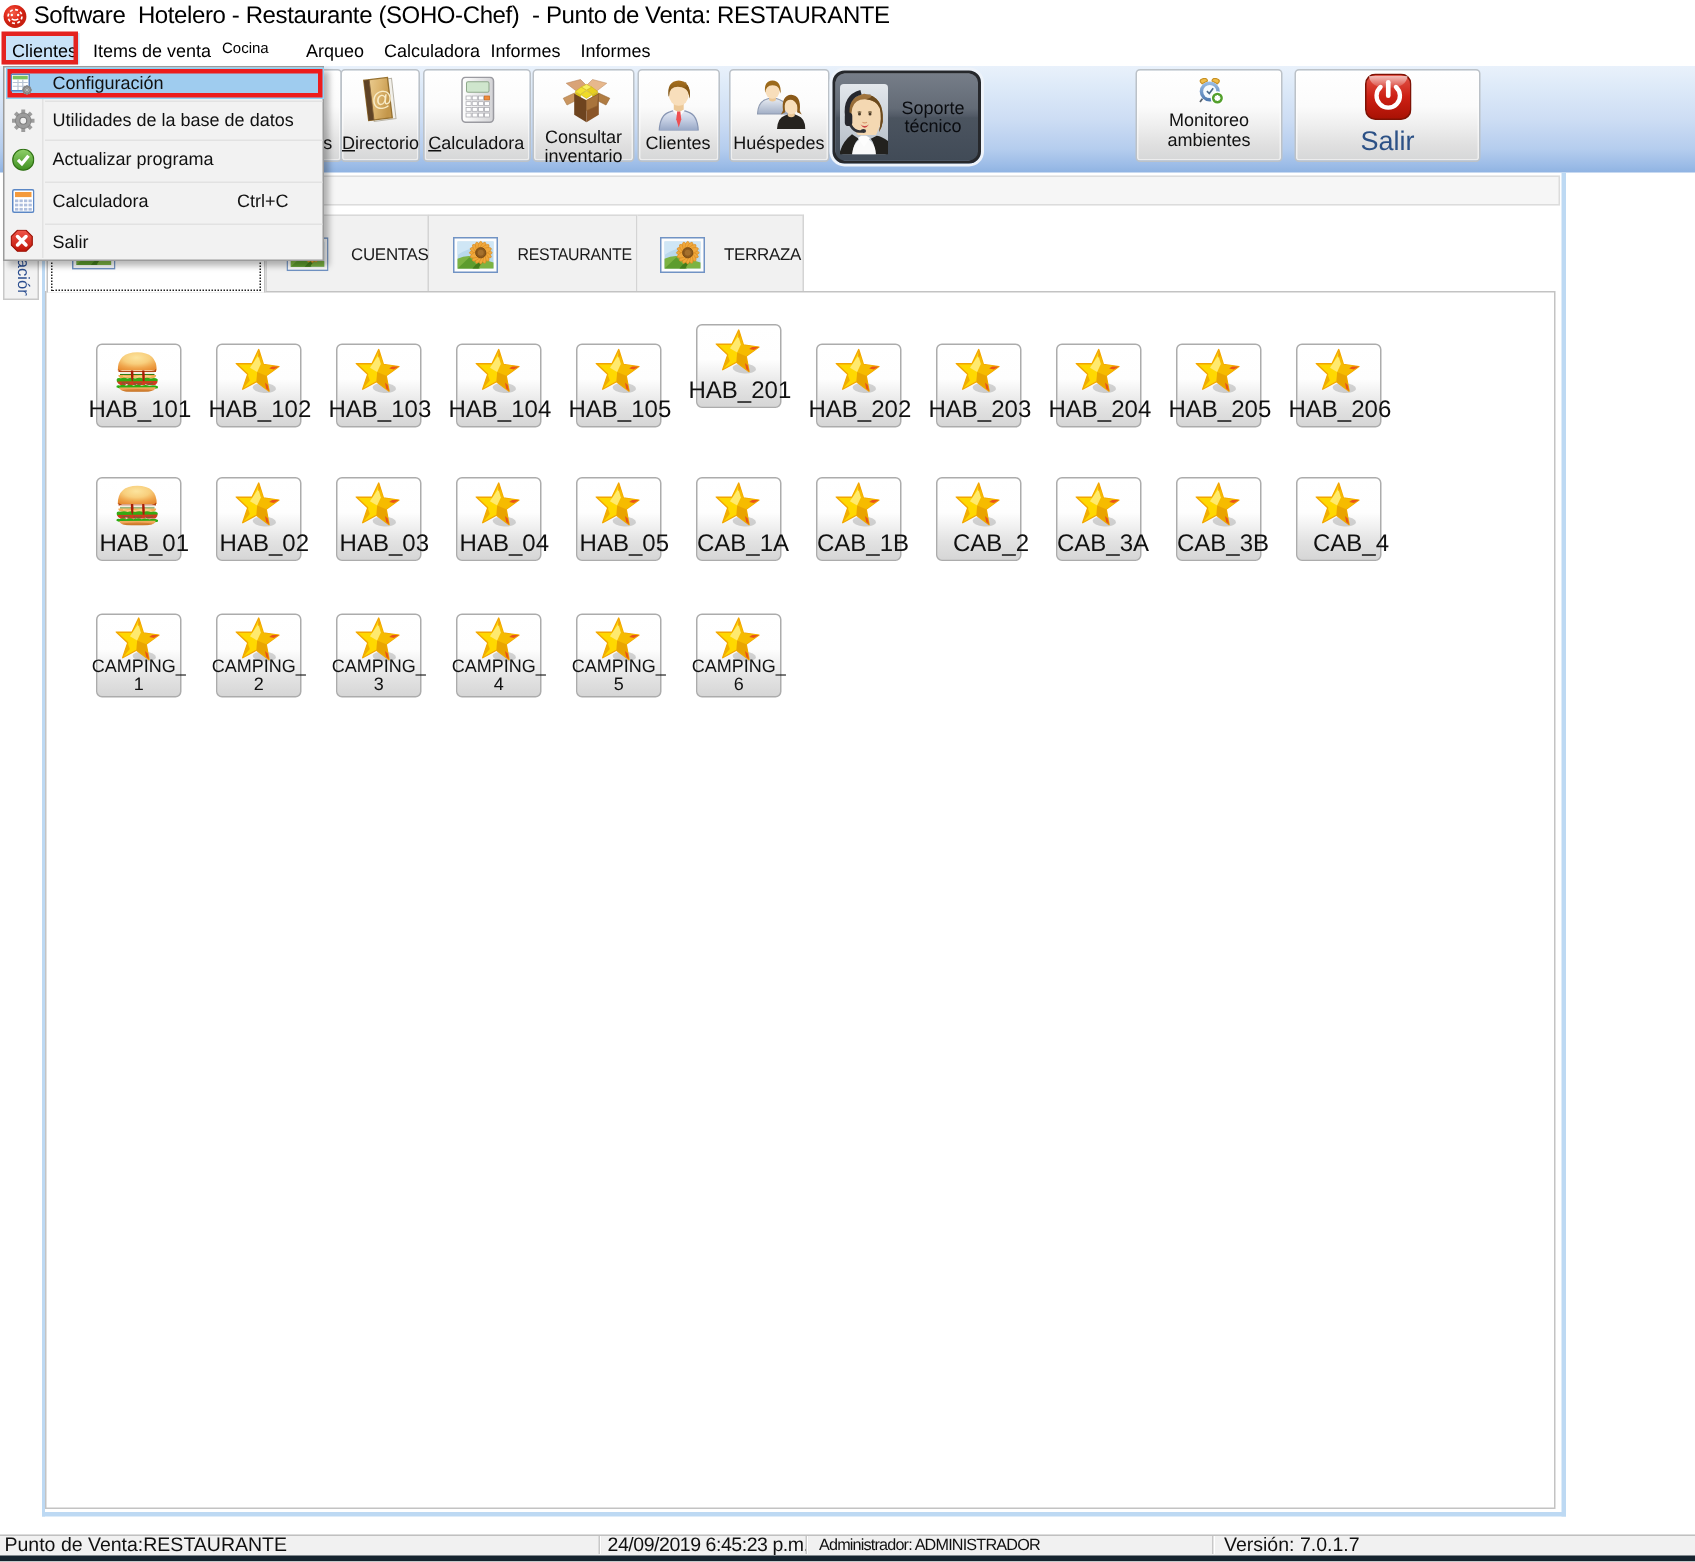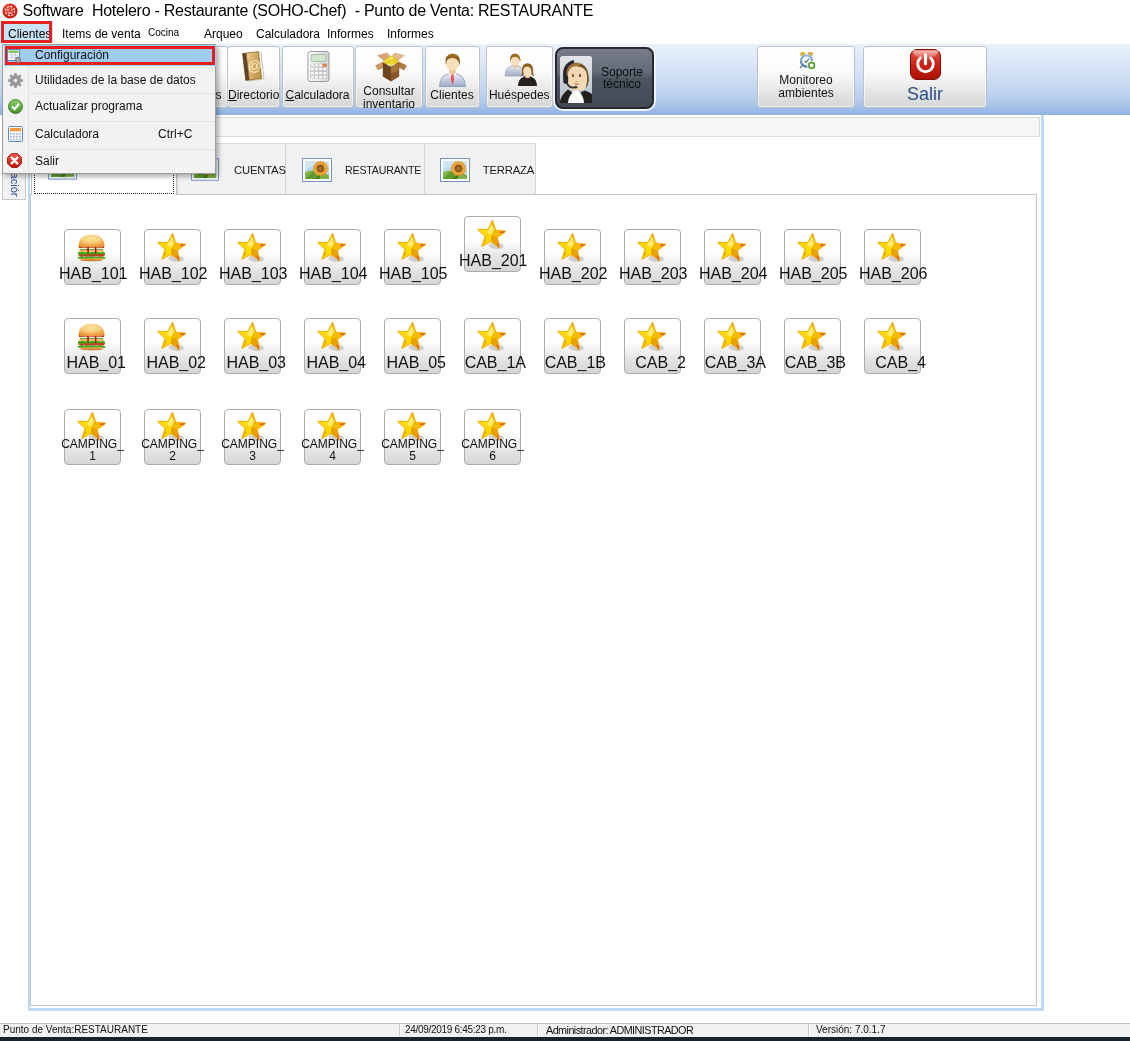--- a/index.html
+++ b/index.html
@@ -13,21 +13,21 @@
 .gbtn{position:absolute;width:55px;height:54px;border:1px solid #acacac;border-radius:4px;
   background:linear-gradient(180deg,#ffffff 0%,#fefefe 42%,#efefef 62%,#e2e2e2 78%,#d6d6d6 100%);}
 .glbl{position:absolute;left:-6px;right:-6px;bottom:4px;text-align:right;font-size:16px;line-height:12px;color:#111;white-space:nowrap}
 .glbl2{position:absolute;left:-7px;right:-7px;bottom:1px;text-align:center;font-size:12px;line-height:11.8px;color:#111}
 .gicon{position:absolute;left:50%;margin-left:-17px;top:2px}
 .tab{position:absolute;top:143px;height:51px;background:#f1f1f1;border-top:1px solid #d9d9d9;border-right:1px solid #d4d4d4;box-sizing:border-box}
 .tabtxt{position:absolute;top:20px;font-size:11.3px;letter-spacing:-0.2px;color:#1a1a1a}
 .tabic{position:absolute;top:14px}
 .mitem{position:absolute;left:32px;font-size:12px;color:#111;line-height:14px}
 .msep{position:absolute;left:27px;width:185px;height:1px;background:#e2e2e2}
-.sbtxt{position:absolute;top:1024px;font-size:10px;line-height:11px;color:#101010}
+.sbtxt{position:absolute;top:1024px;font-size:13px;line-height:11px;color:#101010}
 .sbsep{position:absolute;top:1024px;height:12px;width:1px;background:#c8c8c8;border-right:1px solid #fff}
 </style>
 </head>
 <body>
 
 <svg class="abs" style="left:2px;top:3px" width="16" height="16" viewBox="0 0 16 16">
  <defs>
       <radialGradient id="tred" cx="40%" cy="35%">
         <stop offset="0%" stop-color="#f4604a"></stop>
         <stop offset="70%" stop-color="#e0291a"></stop>

